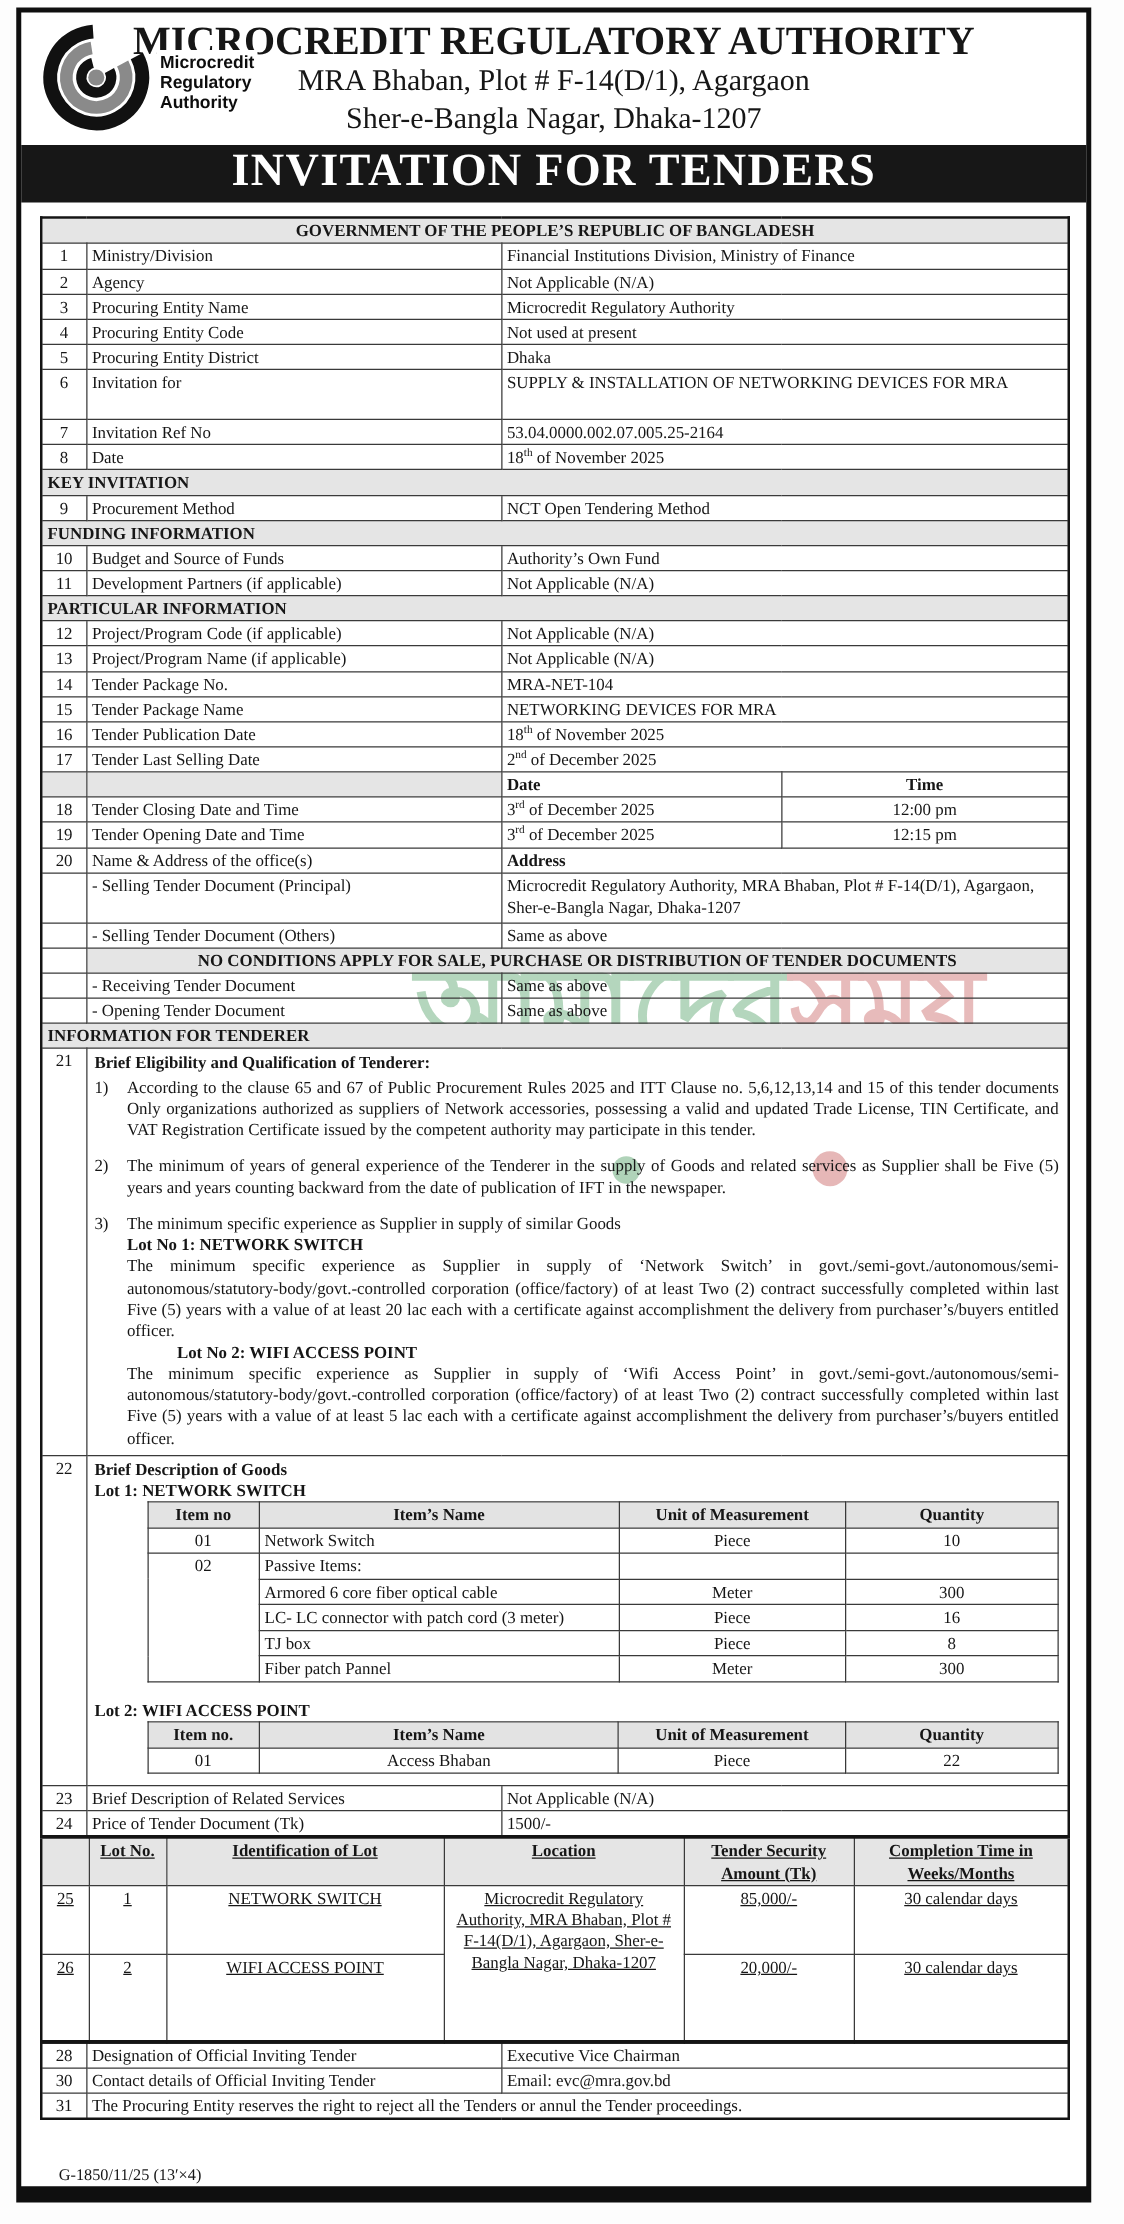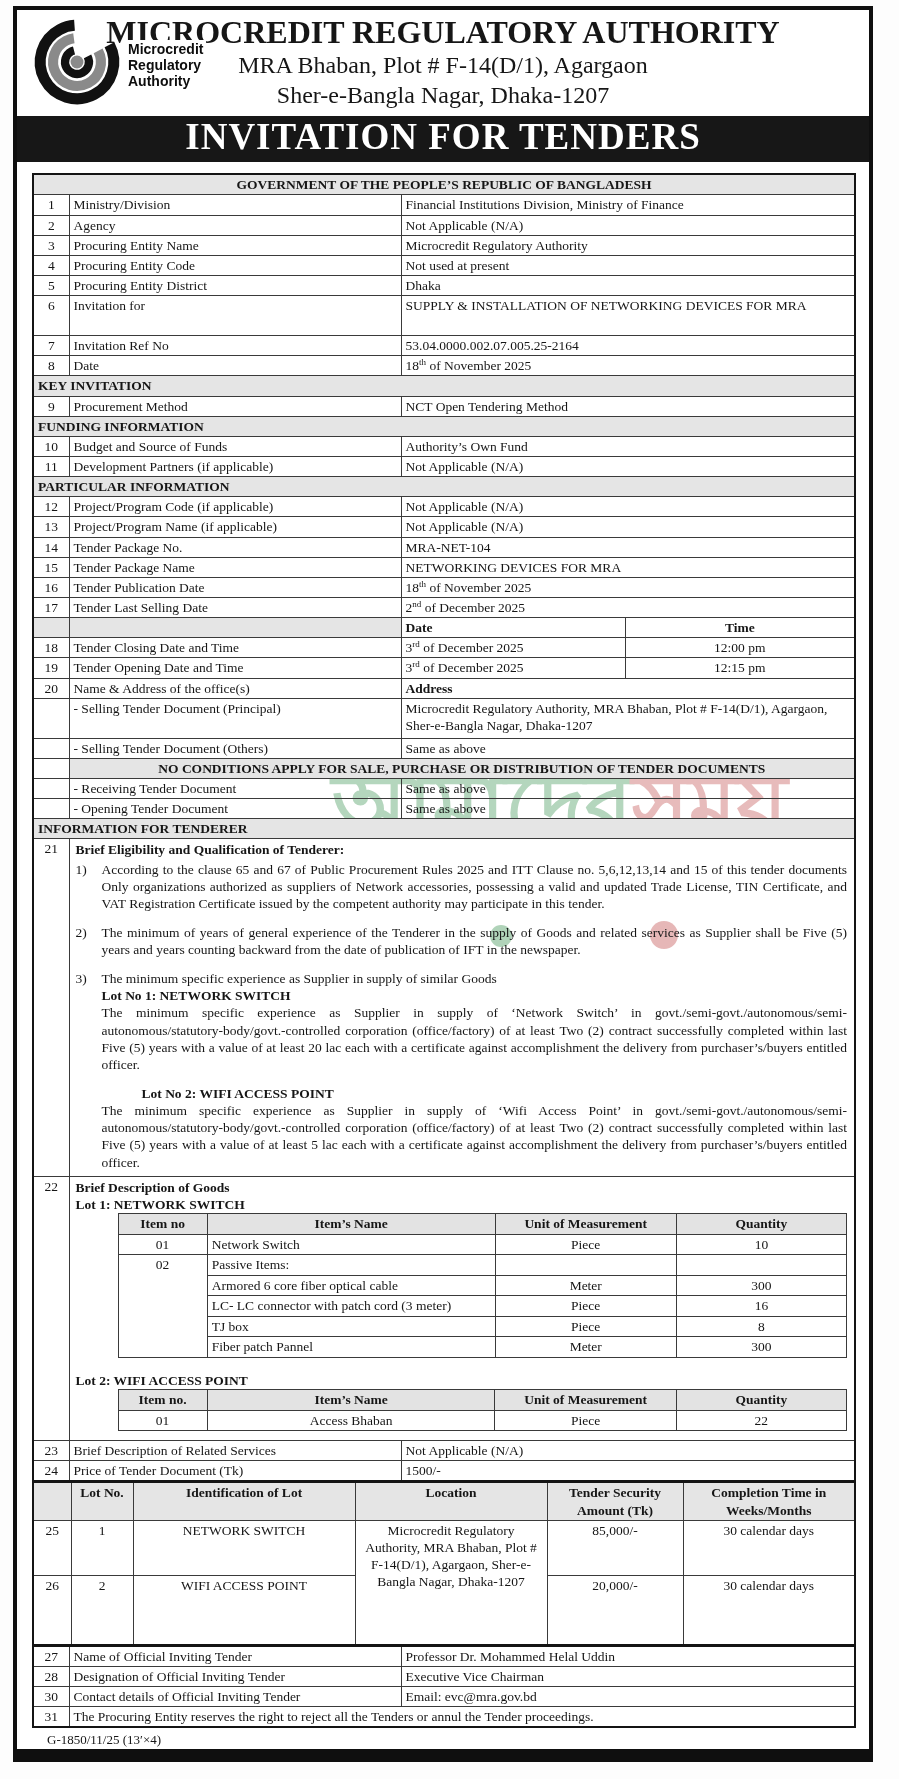--- a/index.html
+++ b/index.html
@@ -36,21 +36,21 @@
   td.just{text-align:justify;}
   td.ctr{text-align:center;}
   sup.o{vertical-align:super;font-size:9px;line-height:0;}
   .h2l{height:37px;}
   
   .blk{padding:1px 3px 4px 2px;}
   .blk .bh{font-weight:bold;}
   .oli{display:flex;margin-top:12px;}
   .oli .on{width:26px;flex:0 0 26px;}
   .oli .ot{flex:1;text-align:justify;}
-  .lotp{margin-top:12px;padding-left:40px;}
+  .lotp{padding-left:40px;}
   .goods{border-collapse:collapse;table-layout:fixed;margin:0 0 4px 42px;border:1px solid #3a3a3a;}
   .goods td{border:1px solid #3a3a3a;padding:1px 4px;font-size:13.5px;line-height:1.3;}
   .goods .gh{background:#e3e3e3;font-weight:bold;text-align:center;}
   .lots td{vertical-align:top;}
   .footer{position:absolute;left:30px;top:1722px;font-size:13px;z-index:2;}
 </style>
 </head>
 <body>
 
 <div class="page">
@@ -356,21 +356,21 @@
           <td colspan="2">Not Applicable (N/A)</td>
         </tr>
         <tr>
           <td class="num">24</td>
           <td>Price of Tender Document (Tk)</td>
           <td colspan="2">1500/-</td>
         </tr>
       </tbody>
           </table>
 
-      <table class="t lots" style="margin-top:-2px;border-top-width:3px;border-bottom-width:3px;">
+      <table class="t lots" style="margin-top:-2px;border-top-width:3px;border-bottom-width:3px;text-decoration:underline;">
         <colgroup>
               <col style="width:38px">
               <col style="width:62px">
               <col style="width:222px">
               <col style="width:192px">
               <col style="width:136px">
               <col>
             </colgroup>
         <tbody>
               <tr>
@@ -399,25 +399,20 @@
       </tbody>
           </table>
 
       <table class="t" style="margin-top:-2px">
         <colgroup>
               <col style="width:36px">
               <col style="width:332px">
               <col>
             </colgroup>
         <tbody>
-              <tr>
-          <td class="num">27</td>
-          <td>Name of Official Inviting Tender</td>
-          <td>Professor Dr. Mohammed Helal Uddin</td>
-        </tr>
         <tr>
           <td class="num">28</td>
           <td>Designation of Official Inviting Tender</td>
           <td>Executive Vice Chairman</td>
         </tr>
         <tr>
           <td class="num">30</td>
           <td>Contact details of Official Inviting Tender</td>
           <td>Email: evc@mra.gov.bd</td>
         </tr>

